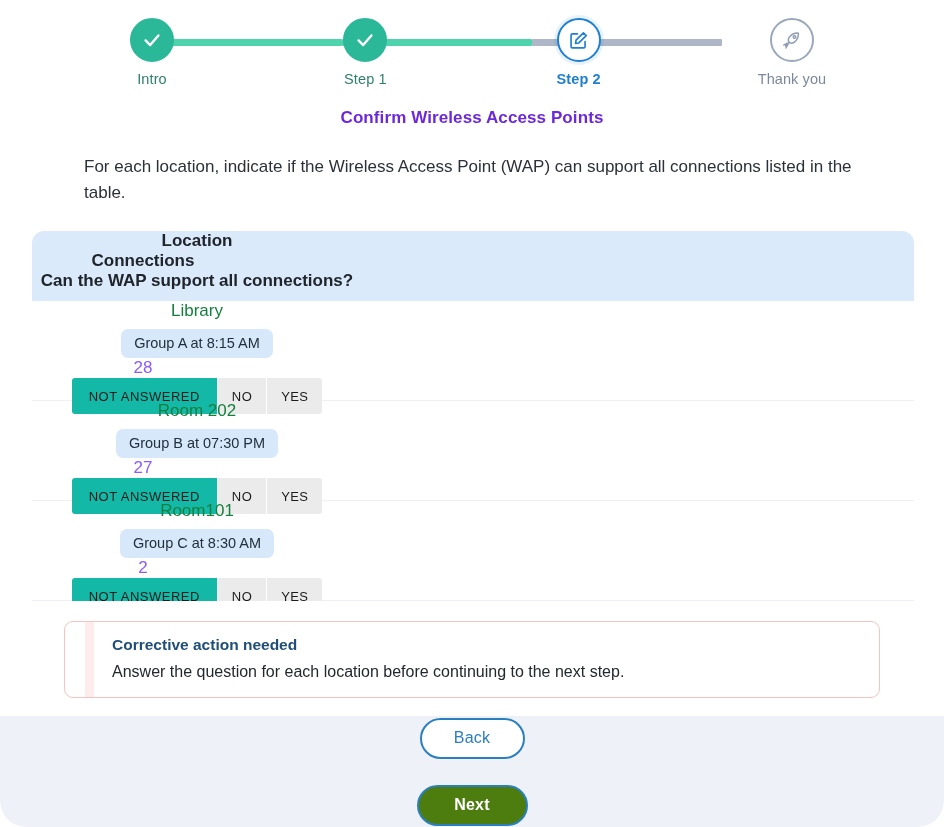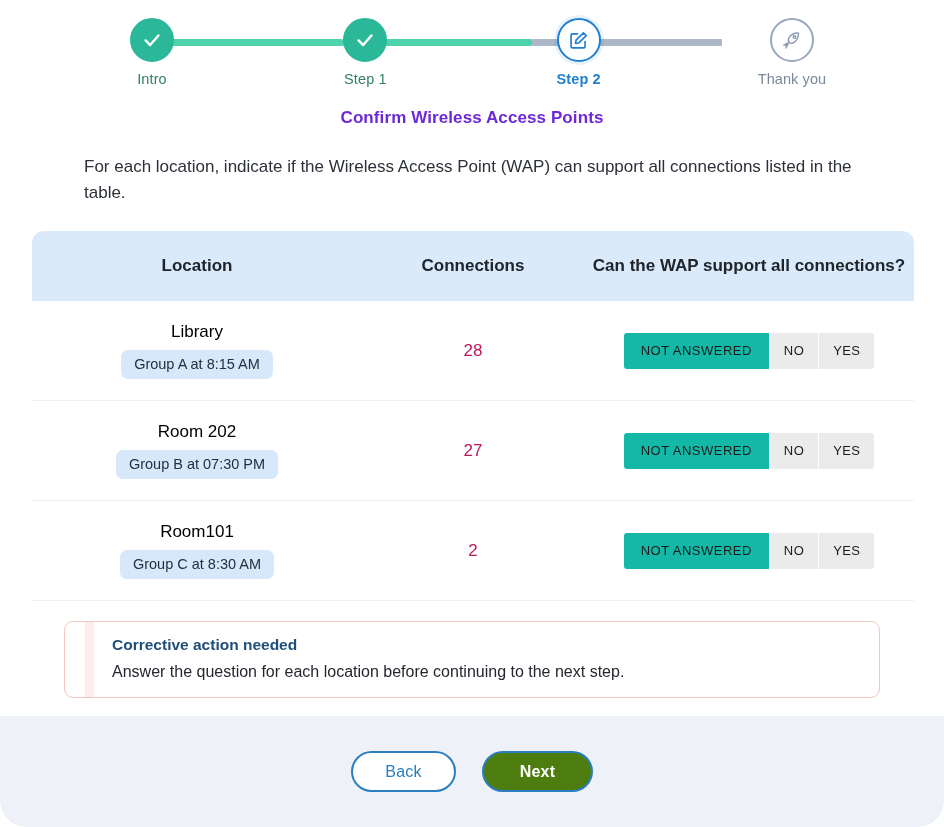--- a/index.html
+++ b/index.html
@@ -111,20 +111,21 @@
 
   
   .table-wrap {
     margin: 26px 30px 0 32px;
     border-radius: 12px 12px 0 0;
     overflow: hidden;
     background: #ffffff;
   }
   .t-row {
     display: flex;
+    flex-direction: column;
   }
   .t-head {
     background: #daeafa;
     height: 70px;
   }
   .t-head .cell {
     font-size: 17px;
     font-weight: 700;
     color: #20252c;
     text-align: center;
@@ -141,35 +142,35 @@
   .t-body-row:last-of-type { border-bottom: 1px solid #f0eef7; }
 
   .cell {
     display: flex;
     flex-direction: column;
     align-items: center;
     justify-content: center;
   }
   .loc-name {
     font-size: 17px;
-    color: #000000;
+    color: #15803d;
     line-height: 1.2;
   }
   .loc-chip {
     margin-top: 8px;
     background: #d6e8fa;
     color: #22303f;
     font-size: 14.5px;
     border-radius: 7px;
     padding: 6px 13px 7px 13px;
     white-space: nowrap;
   }
   .conn-val {
     font-size: 17px;
-    color: #be185d;
+    color: #8b5cf6;
   }
 
   
   .seg {
     display: flex;
     align-items: stretch;
     border-radius: 3px;
     overflow: hidden;
     height: 36px;
   }
@@ -226,20 +227,21 @@
   
   .footer {
     margin-top: 18px;
     background: #eef1f7;
     height: 111px;
     border-radius: 0 0 26px 26px;
     display: flex;
     align-items: center;
     justify-content: center;
     gap: 26px;
+    flex-direction: column;
   }
   .btn {
     font-size: 16px;
     border-radius: 22px;
     box-sizing: border-box;
     display: flex;
     align-items: center;
     justify-content: center;
     cursor: pointer;
     letter-spacing: .2px;

